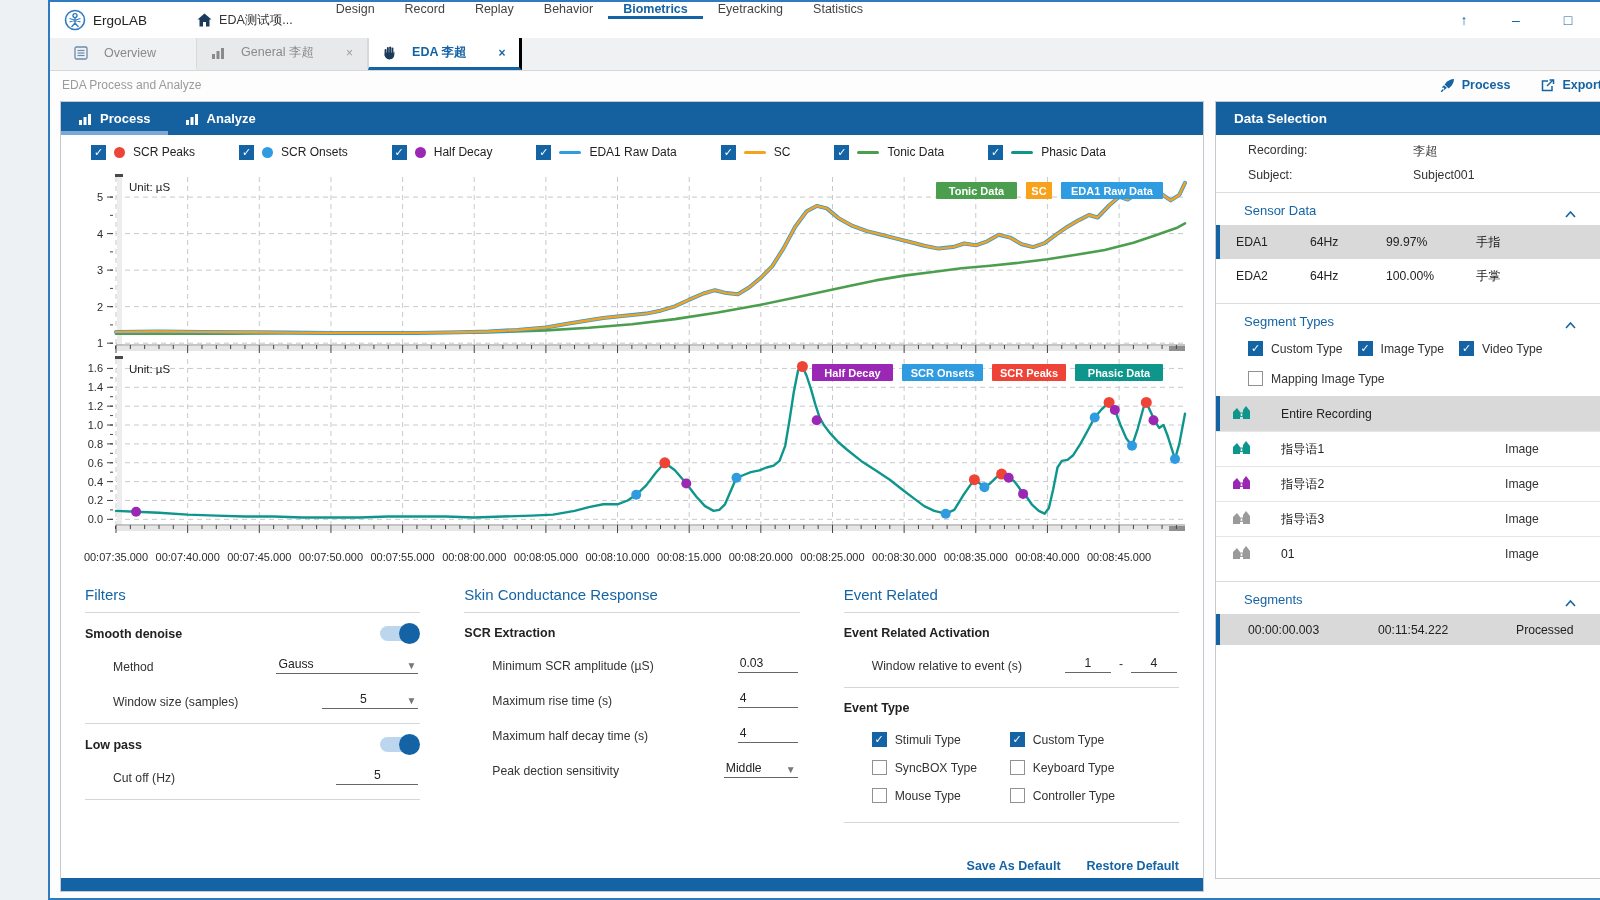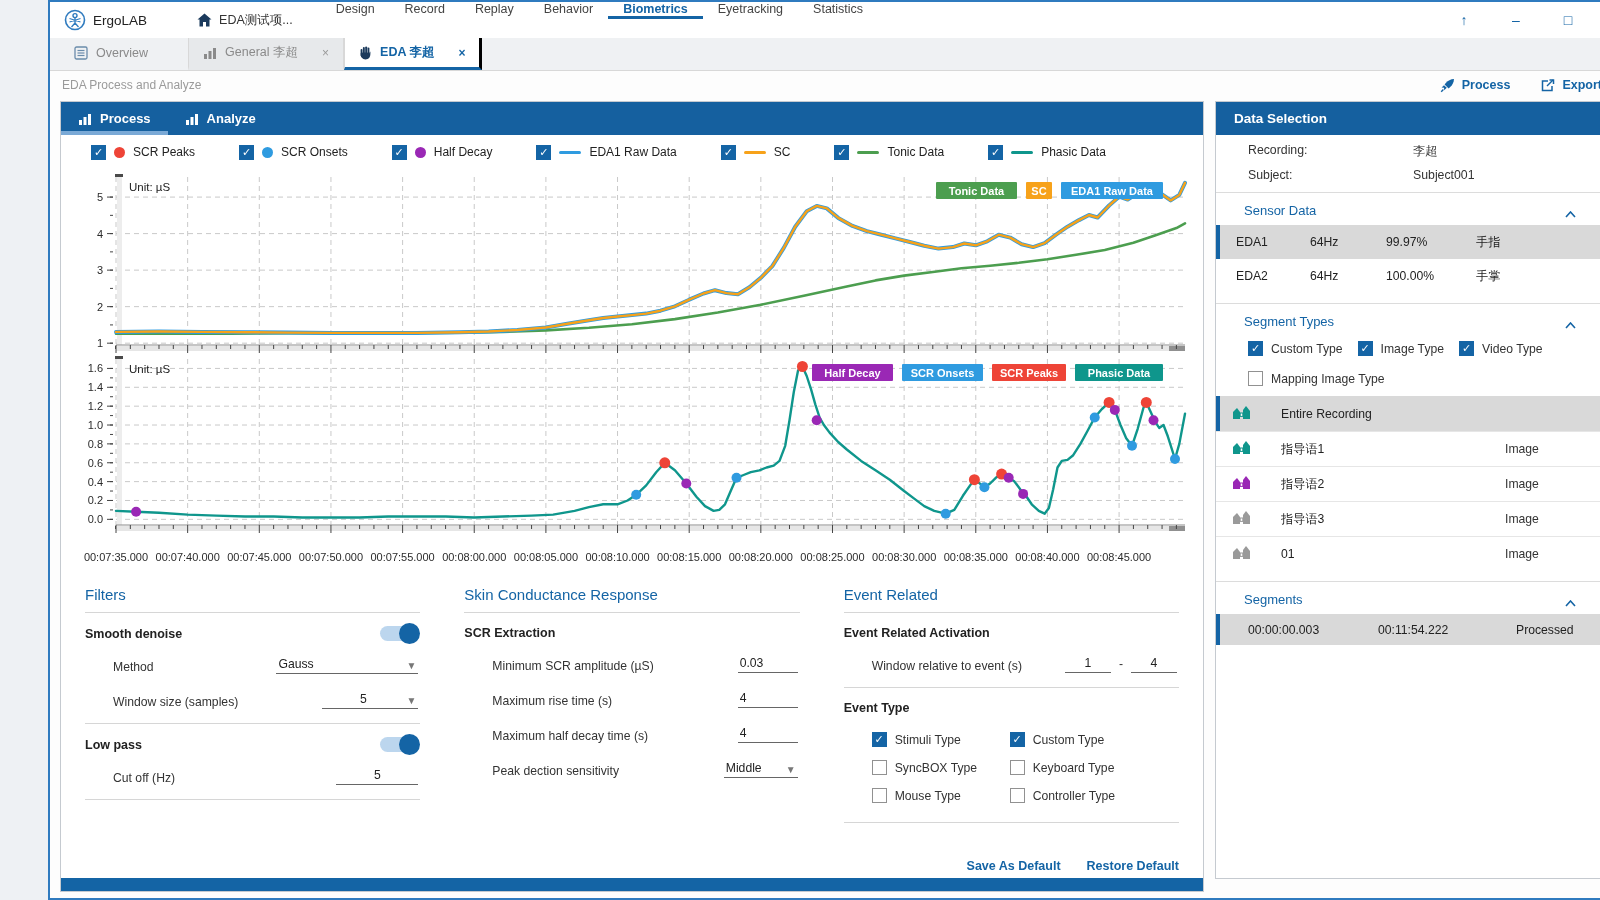--- a/index.html
+++ b/index.html
@@ -12,21 +12,21 @@
   .brand { display:flex; align-items:center; gap:7px; padding:0 22px 0 14px; font-size:13.5px; color:#222; }
   .project { display:flex; align-items:center; gap:7px; padding:0 28px; font-size:12.5px; color:#333; }
   #main-menu { display:flex; align-items:flex-start; }
   .mitem { padding:0 15px; display:flex; align-items:center; font-size:12.5px; color:#444; border-bottom:3px solid transparent; cursor:default; }
   .mitem.active { color:#1464a5; font-weight:bold; border-bottom-color:#1464a5; }
   .win-controls { margin-left:auto; display:flex; align-items:center; }
   .win-controls span { width:52px; text-align:center; color:#1464a5; font-size:14px; cursor:default; }
 
   
   .tabbar { height:33px; background:#eff1f3; border-bottom:1px solid #d8d8d8; display:flex; align-items:stretch; padding-left:10px; flex:0 0 auto; }
-  .tab { display:flex; align-items:center; gap:8px; padding:0 14px; font-size:12.5px; color:#8a8a8a; border-bottom:3px solid transparent; }
+  .tab { display:flex; align-items:center; gap:16px; padding:0 14px; font-size:12.5px; color:#8a8a8a; border-bottom:3px solid transparent; }
   .tab .closex { margin-left:16px; color:#9a9a9a; font-size:12px; }
   .tab.mid { background:#e7e9eb; border-left:1px solid #d8d8d8; border-right:1px solid #d8d8d8; margin-left:26px; }
   .tab.active { background:#fff; color:#1464a5; font-weight:bold; border-bottom-color:#1464a5; border-left:1px solid #d8d8d8; border-right:3px solid #000000; }
   .tab.active .closex { color:#1464a5; }
 
   
   .subheader { height:28px; display:flex; align-items:center; padding:0 44px 0 12px; flex:0 0 auto; background:#fdfdfd; }
   .subheader .title { font-size:12px; color:#9a9a9a; }
   .subheader .actions { margin-left:auto; display:flex; gap:30px; }
   .action { display:flex; align-items:center; gap:7px; color:#1464a5; font-size:12.5px; font-weight:bold; cursor:default; }

